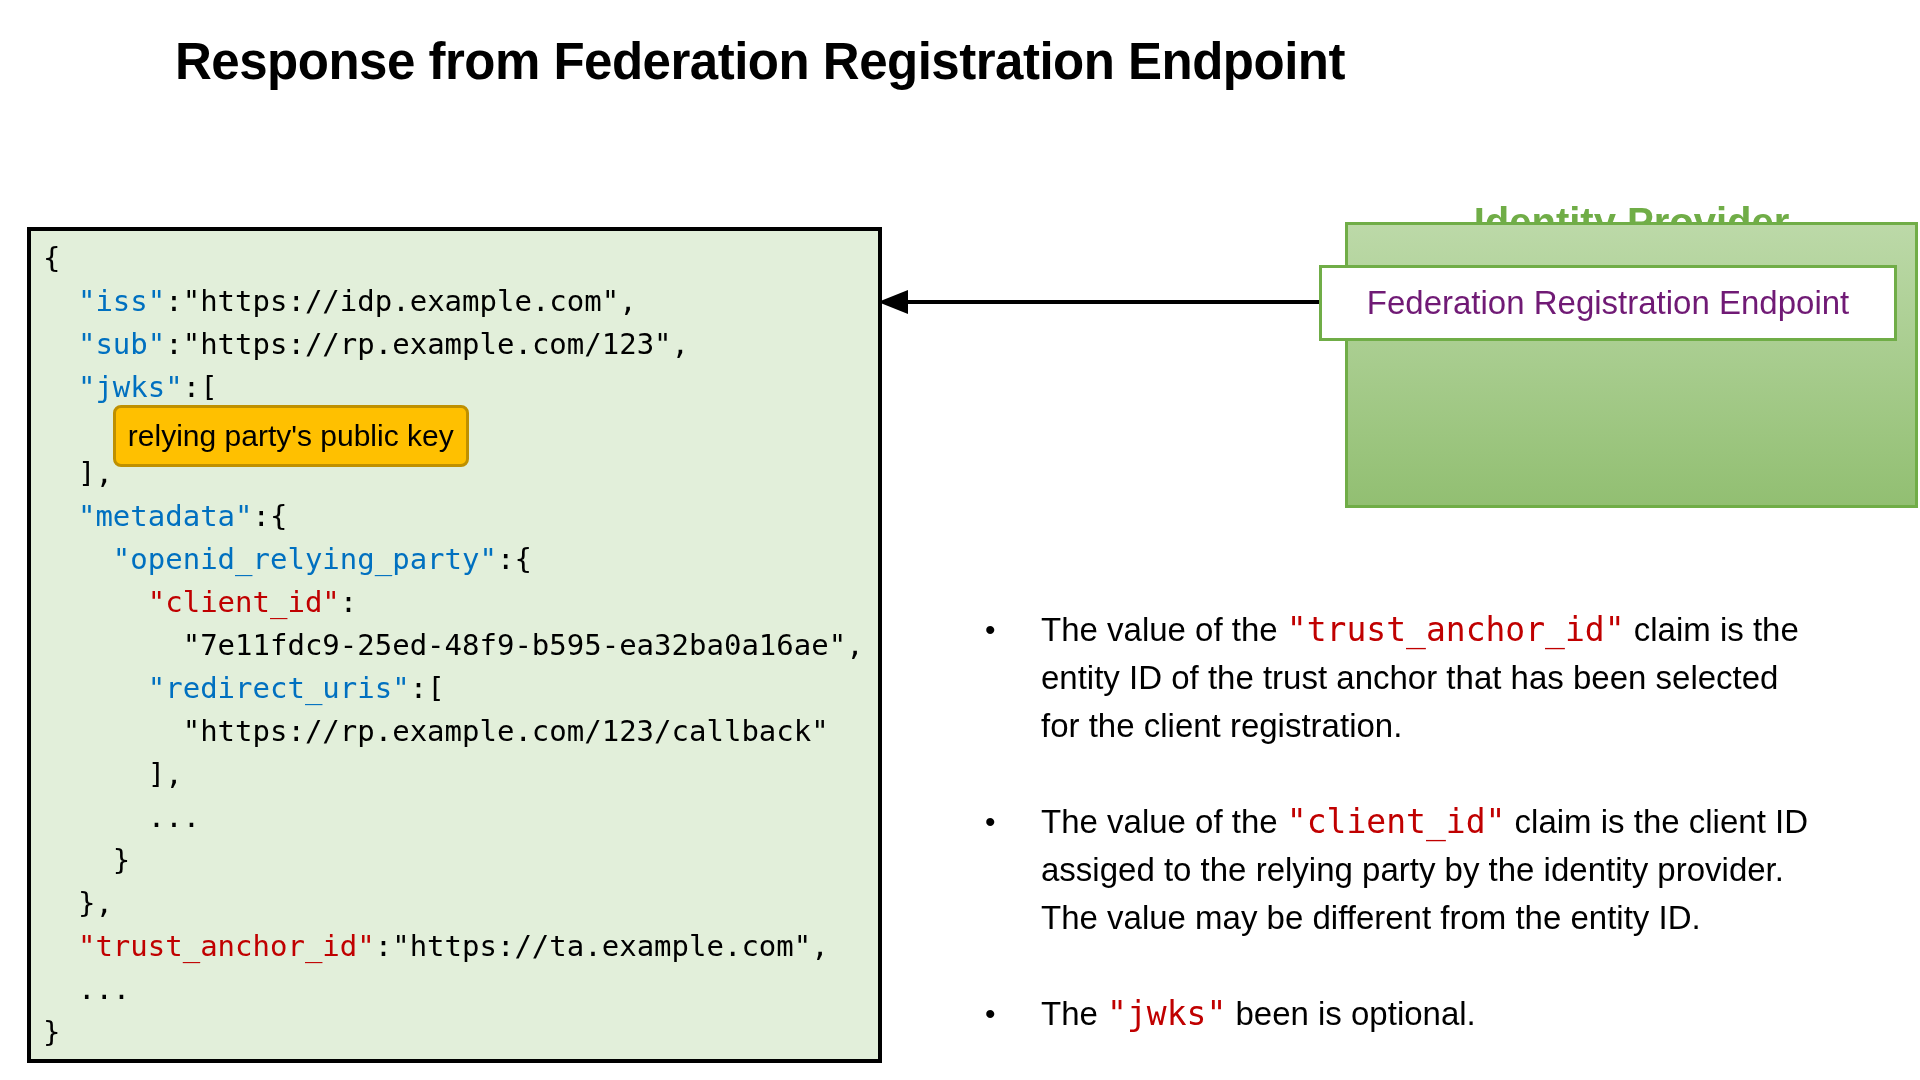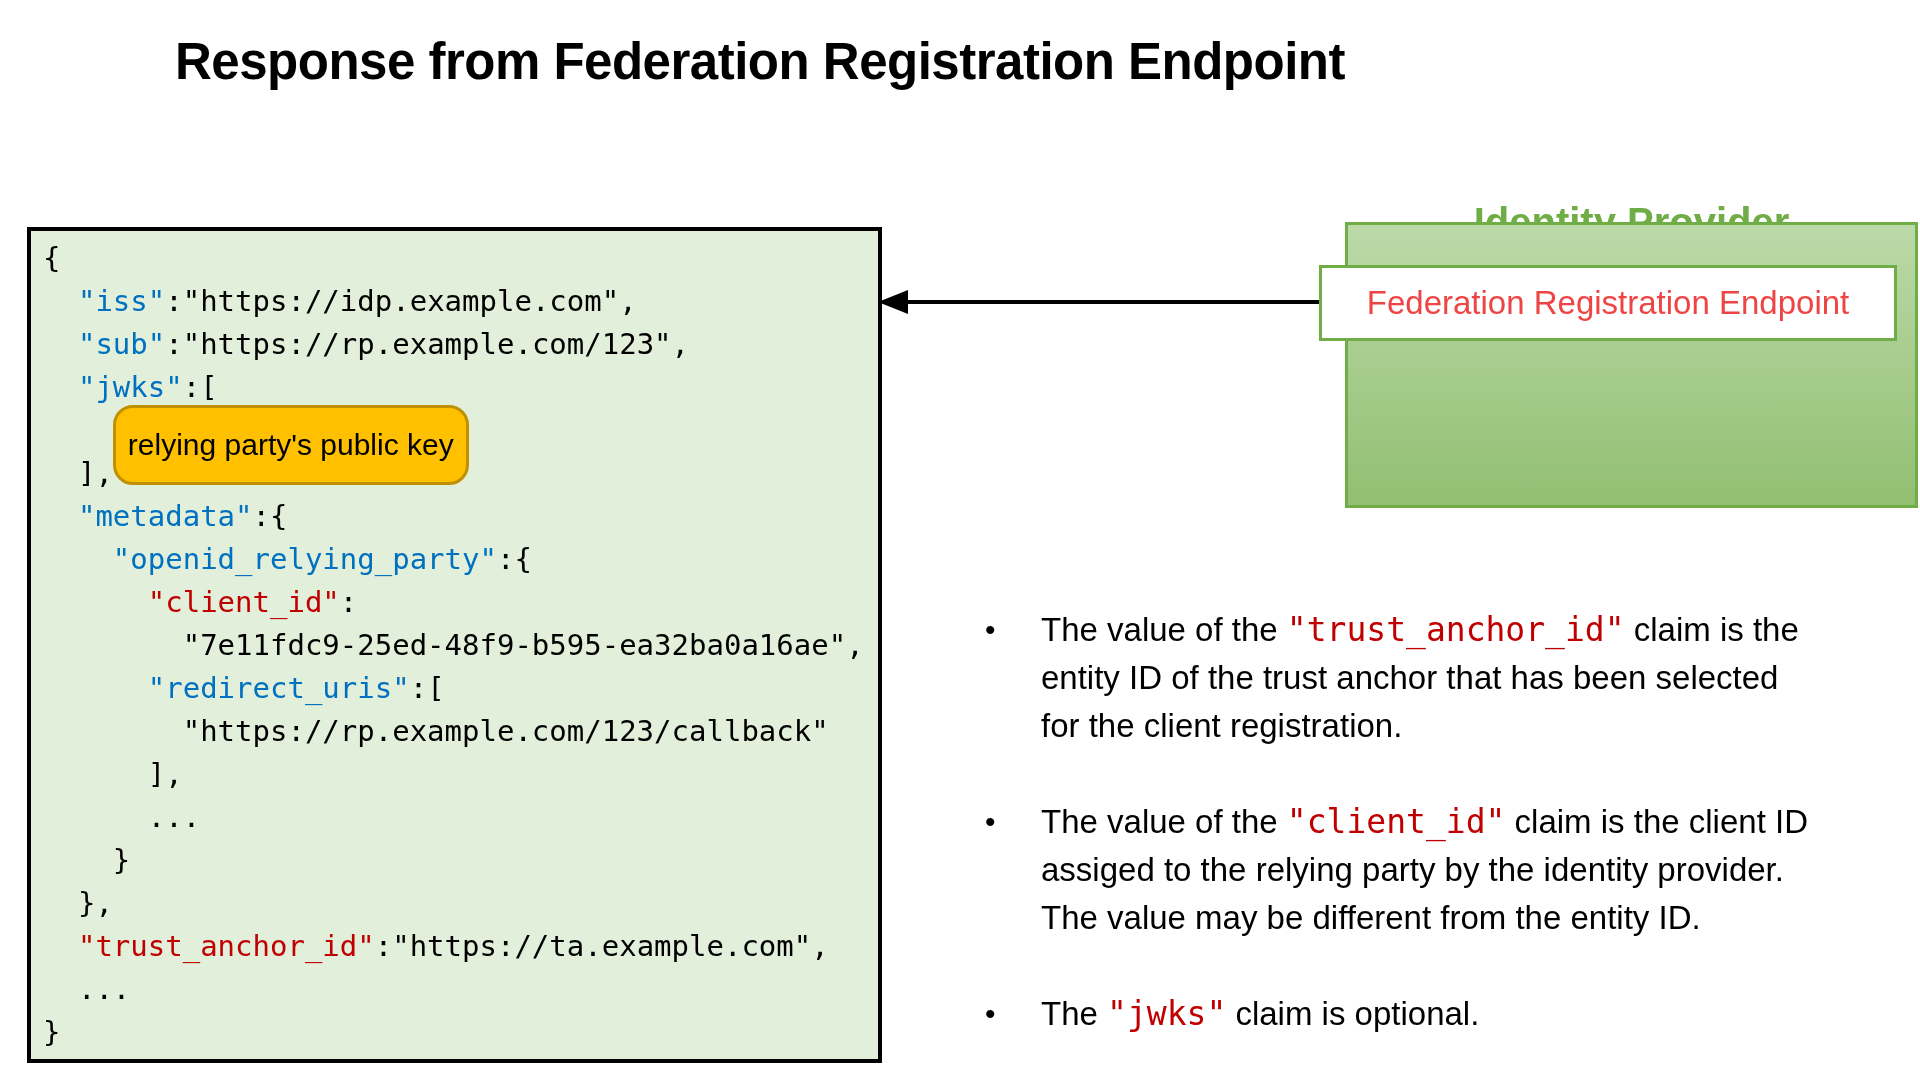--- a/index.html
+++ b/index.html
@@ -27,22 +27,22 @@
   .code-line{height:43px;line-height:43px;white-space:pre;}
   .tok-plain{color:#000;}
   .tok-blue{color:var(--key-blue,#0070C0);}
   .tok-red{color:var(--key-red,#C00000);}
   .jwks-badge{
     display:inline-block;vertical-align:middle;
     font-family:"Liberation Sans", sans-serif;
     font-size:30px;line-height:38px;
     background:var(--badge-bg,#FFC000);
     border:3px solid var(--badge-border,#BF9000);
-    border-radius:20px;
-    padding:18px 12px;
+    border-radius:8px;
+    padding:9px 12px;
     color:#000;
     margin-top:-4px;
   }
   
   .idp-heading{
     position:absolute;left:1345px;top:160px;width:573px;
     text-align:center;font-size:40px;font-weight:bold;
     color:var(--accent-green,#70AD47);
     margin-top:40px;
   }
@@ -51,21 +51,21 @@
     box-sizing:border-box;
     border:3px solid var(--accent-green,#70AD47);
     background:linear-gradient(180deg,var(--box-gradient-top,#BCD9A8) 0%,var(--box-gradient-bottom,#92BF72) 100%);
   }
   .endpoint-box{
     position:absolute;left:1319px;top:265px;width:578px;height:76px;
     box-sizing:border-box;
     background:#fff;
     border:3px solid var(--accent-green,#70AD47);
     display:flex;align-items:center;justify-content:center;
-    font-size:33px;color:#ef4444;
+    font-size:33px;color:#701a75;
   }
   .arrow-svg{position:absolute;left:878px;top:284px;width:445px;height:36px;}
   
   .notes-list{position:absolute;left:985px;top:606px;width:926px;}
   .note-item{display:flex;margin-bottom:48px;}
   .note-marker{flex:none;width:56px;font-size:30px;line-height:48px;color:#000;}
   .note-text{
     width:870px;font-size:33px;line-height:48px;color:#000;
     white-space:pre-wrap;
   }
@@ -123,17 +123,17 @@
 for the client registration.</span></div>
       </div>
       <div class="note-item">
         <div class="note-marker">•</div>
         <div class="note-text"><span>The value of the </span><span class="inline-code">"client_id"</span><span> claim is the client ID
 assiged to the relying party by the identity provider.
 The value may be different from the entity ID.</span></div>
       </div>
       <div class="note-item">
         <div class="note-marker">•</div>
-        <div class="note-text"><span>The </span><span class="inline-code">"jwks"</span><span> claim is optional.</span></div>
+        <div class="note-text"><span>The </span><span class="inline-code">"jwks"</span><span> been is optional.</span></div>
       </div>
     </div>
 
 </div>
 
 </body></html>

